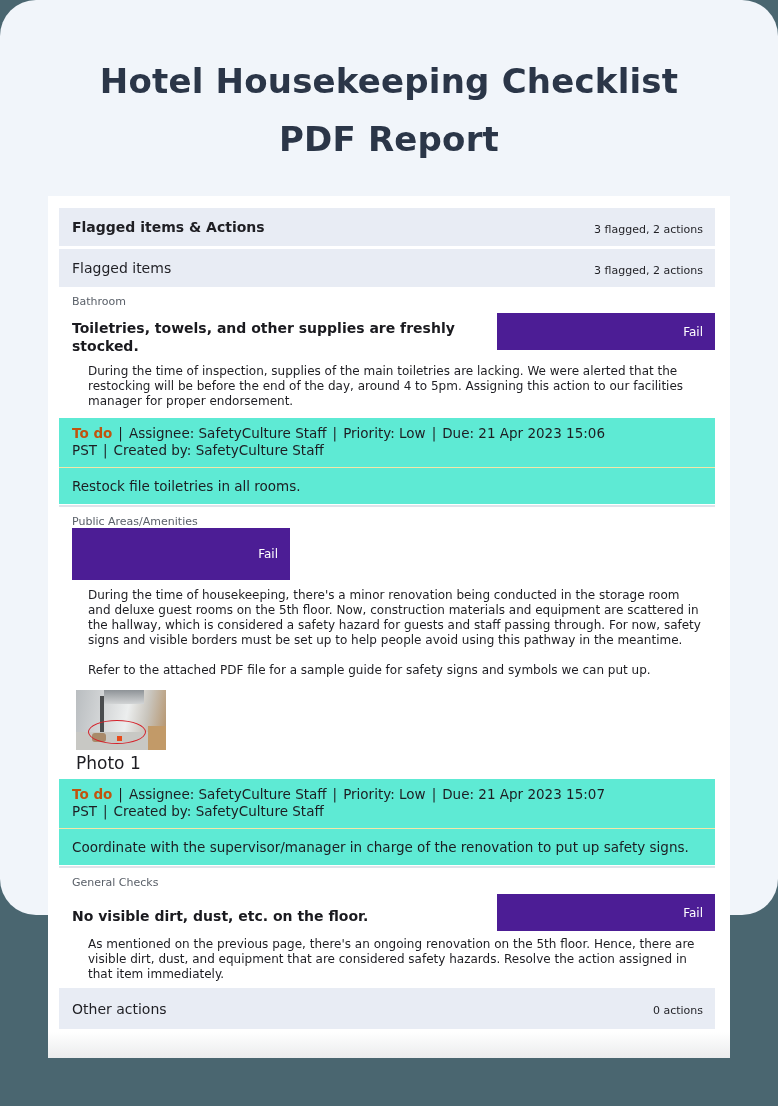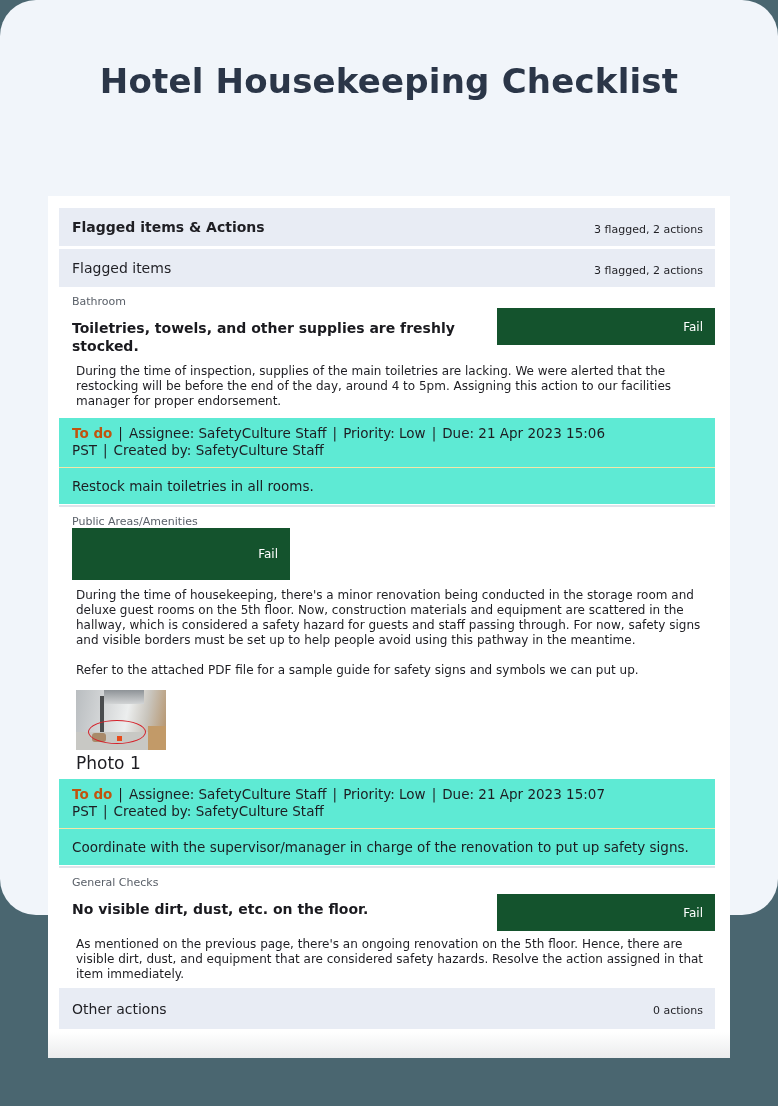--- a/index.html
+++ b/index.html
@@ -30,35 +30,35 @@
   .section-header {
     background: #e8ecf4; height: 38px; display: flex; align-items: center;
     justify-content: space-between; padding: 0 12px 0 13px; box-sizing: border-box;
     margin-bottom: 3px;
   }
   .section-header .h-title { font-size: 14px; color: #1f1f24; }
   .section-header .h-title.bold { font-weight: bold; }
   .section-header .h-count { font-size: 11px; color: #1f1f24; padding-top: 4px; }
   .item { padding: 0 0 0 13px; position: relative; }
   .item .category { font-size: 11px; color: #5a6069; padding-top: 8px; height: 14px; }
-  .item .row { display: flex; justify-content: space-between; align-items: flex-start; }
+  .item .row { display: flex; justify-content: space-between; align-items: center; }
   .item .question {
     font-size: 14px; font-weight: bold; color: #1a1a1f; line-height: 18px;
     width: 400px; padding-top: 10px;
   }
   .fail-badge {
-    background: #14532d; color: #ffffff; font-size: 12px; width: 218px;
+    background: #4c1d95; color: #ffffff; font-size: 12px; width: 218px;
     box-sizing: border-box; text-align: right; padding-right: 12px;
     display: flex; align-items: center; justify-content: flex-end;
   }
   .item .desc {
     font-size: 12px; color: #1d1d22; line-height: 15px; padding-right: 10px;
     margin-top: 8px;
   }
-  .item .desc p { margin: 0 0 15px 4px; }
+  .item .desc p { margin: 0 0 15px 16px; }
   .item .desc p:last-child { margin-bottom: 0; }
   .action {
     background: #5eead4; margin-top: 9px;
   }
   .action .meta {
     font-size: 13.5px; color: #1d1d22; line-height: 17px; padding: 7px 13px 8px 13px;
     border-bottom: 1px solid #f6e6a8;
   }
   .action .meta .todo { color: #c0530e; font-weight: bold; }
   .action .meta .sep { padding: 0 6px; }
@@ -84,20 +84,21 @@
     display: inline-block; font-size: 13.5px; color: #1269c7; text-decoration: underline;
     margin-top: 9px;
   }
 </style>
 </head>
 <body>
 
 <div class="frame">
   <div class="title">
     <div>Hotel Housekeeping Checklist</div>
+    <div>PDF Report</div>
   </div>
 
   <div class="page">
     <div class="inner">
 
       <div class="section-header">
         <span class="h-title bold">Flagged items &amp; Actions</span>
         <span class="h-count">3 flagged, 2 actions</span>
       </div>
 
@@ -115,21 +116,21 @@
           </div>
         </div>
         <div class="desc" style="margin-top:9px;">
           <p>During the time of inspection, supplies of the main toiletries are lacking. We were alerted that the restocking will be before the end of the day, around 4 to 5pm. Assigning this action to our facilities manager for proper endorsement.</p>
         </div>
       </div>
       <div class="action" style="margin-top:9px;">
         <div class="meta">
           <span class="todo">To do</span><span class="sep">|</span><span>Assignee: SafetyCulture Staff</span><span class="sep">|</span><span>Priority: Low</span><span class="sep">|</span><span>Due: 21 Apr 2023 15:06 PST</span><span class="sep">|</span><span>Created by: SafetyCulture Staff</span>
         </div>
-        <div class="task">Restock main toiletries in all rooms.</div>
+        <div class="task">Restock file toiletries in all rooms.</div>
       </div>
       <div class="divider"></div>
 
       <div class="item">
         <div class="category">Public Areas/Amenities</div>
         <div class="row">
           <div class="fail-badge" style="height:52px;margin-top:-1px;">
             <span>Fail</span>
           </div>
         </div>

